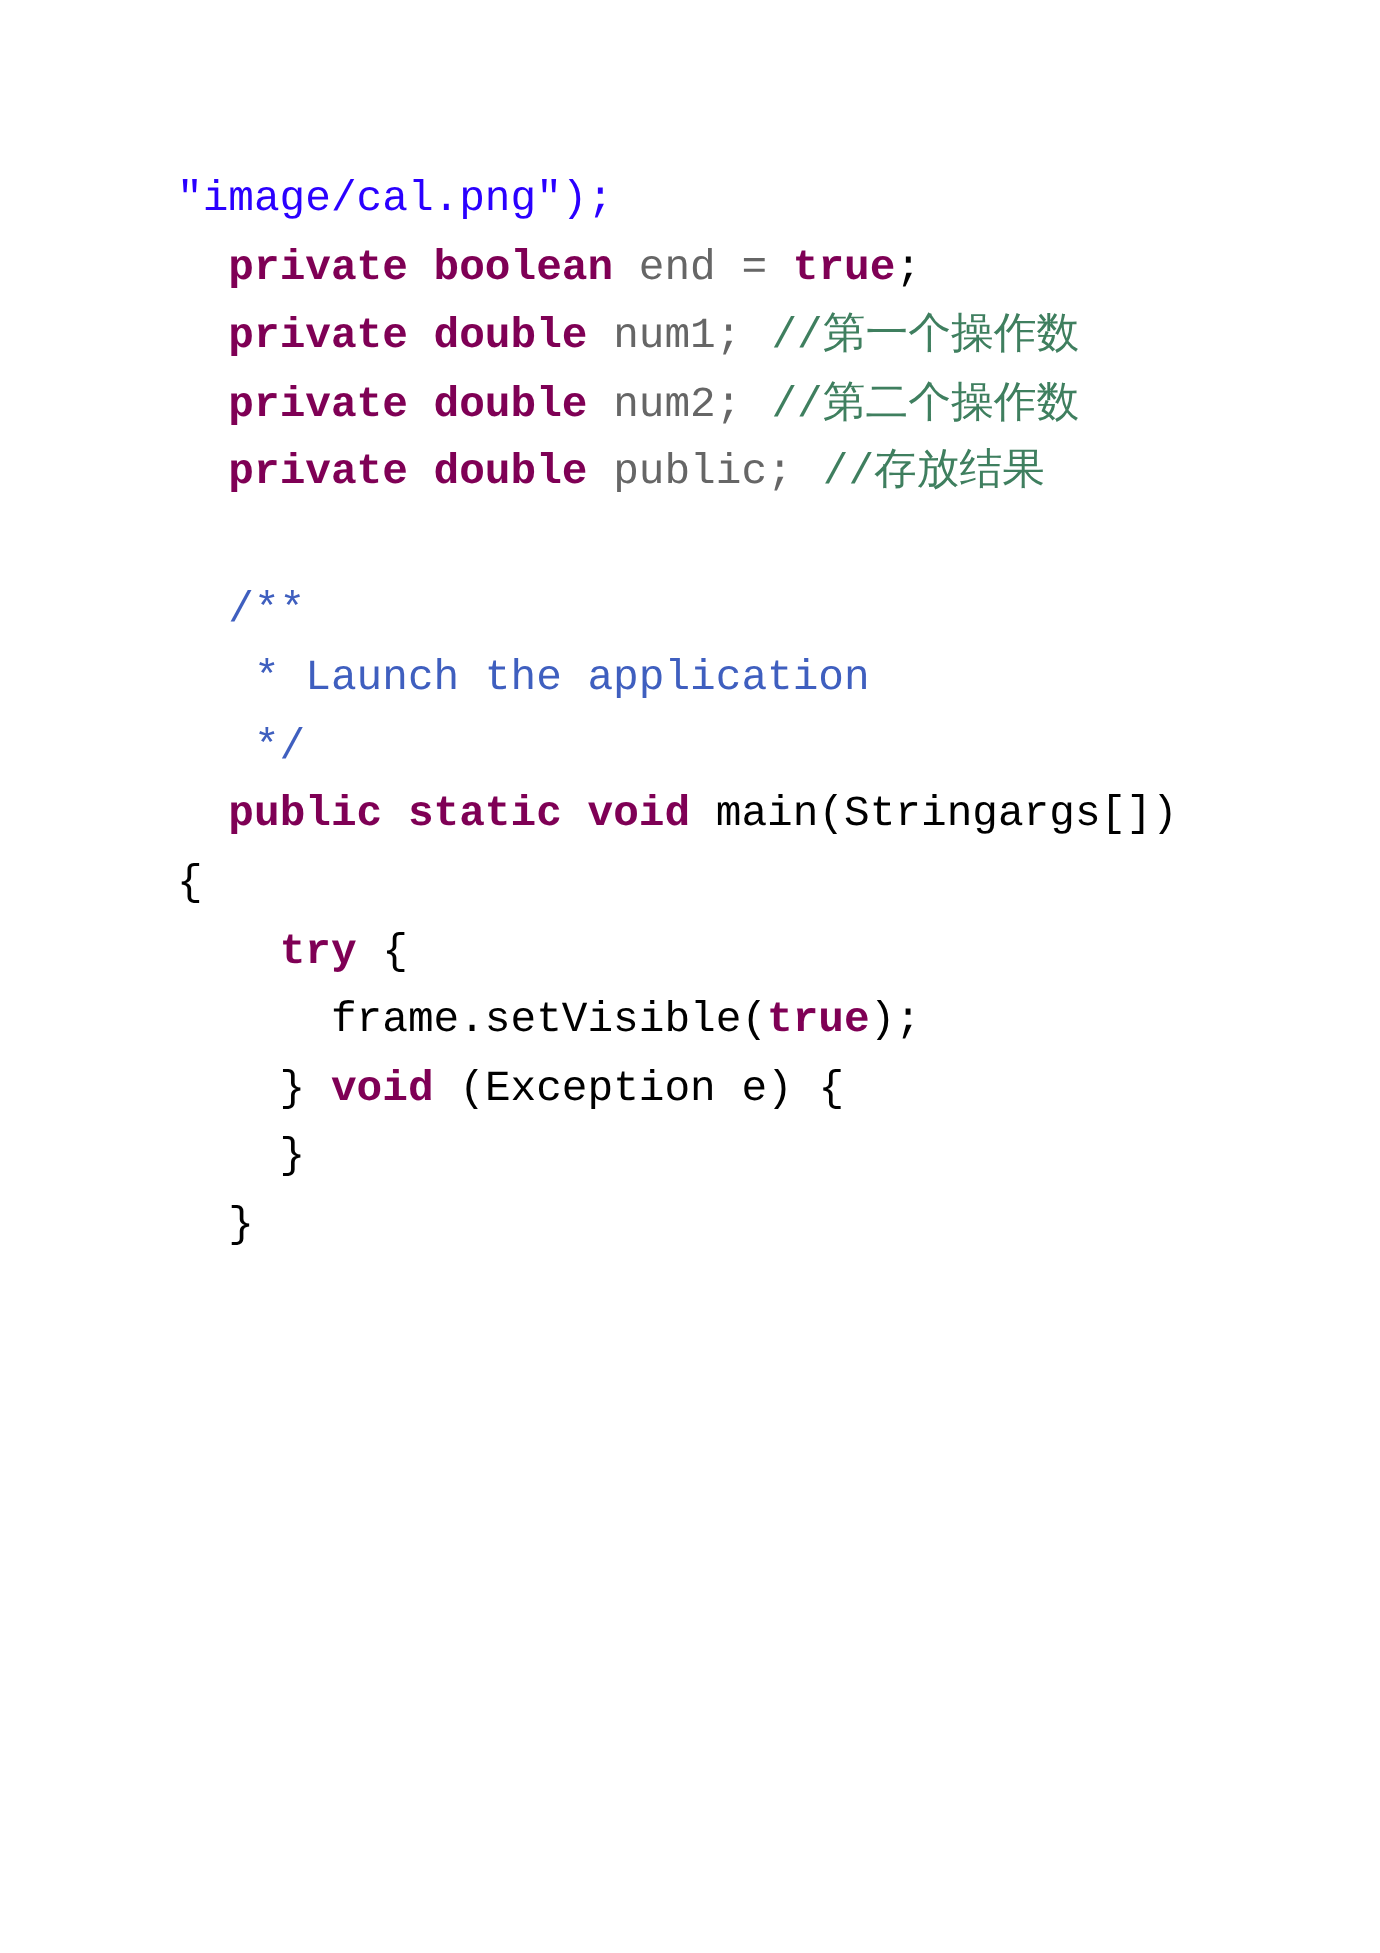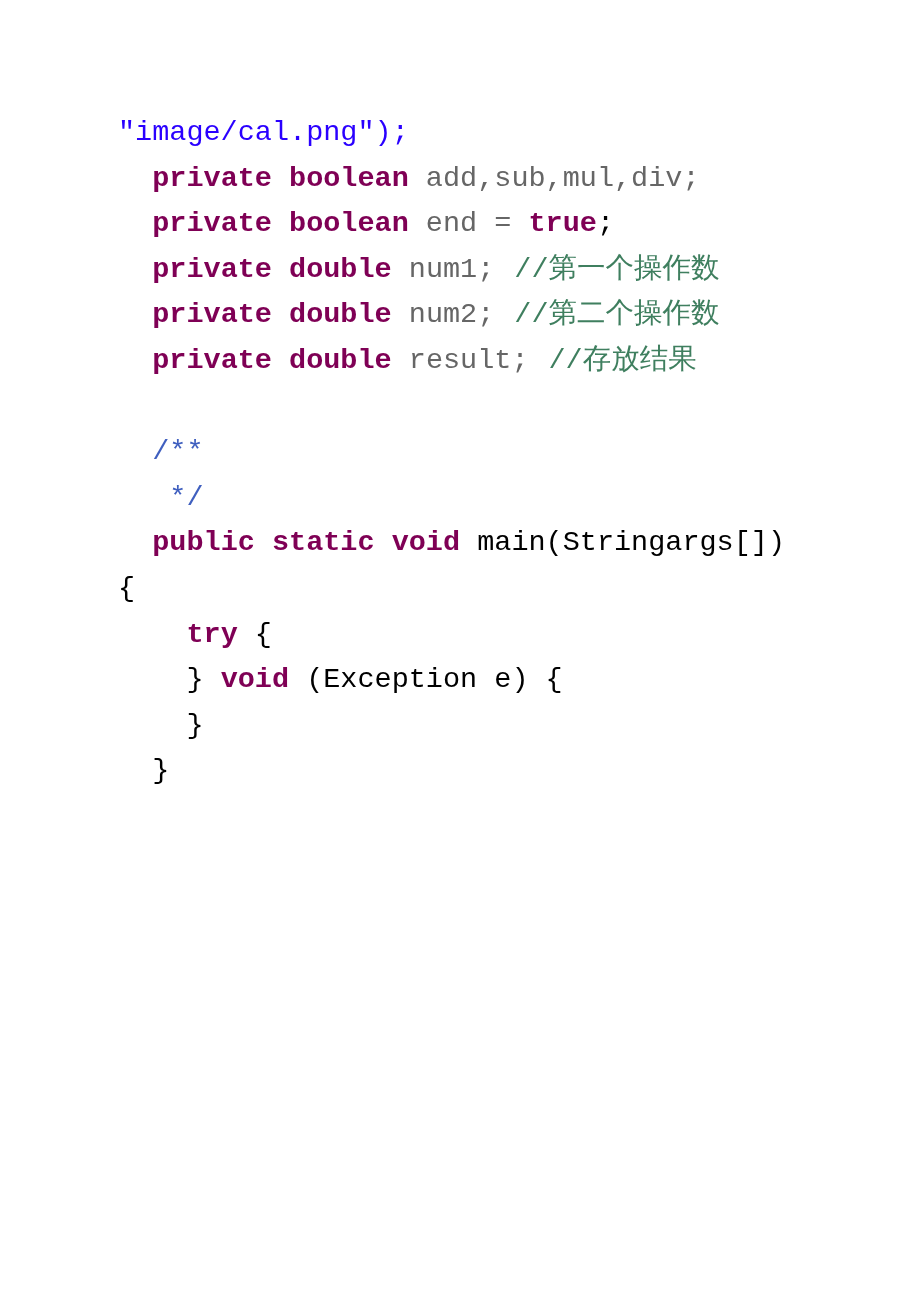--- a/index.html
+++ b/index.html
@@ -58,43 +58,44 @@
     white-space: pre;
   }
 </style>
 </head>
 <body>
 
 <div class="page">
 
   <div class="code-line"><span class="string">"image/cal.png");</span></div>
 
-  <div class="code-line">  <span class="keyword">private boolean</span><span class="identifier"> add,sub,mul,div;</span></div>
 
   <div class="code-line">  <span class="keyword">private boolean</span><span class="identifier"> end = </span><span class="keyword">true</span><span class="plain">;</span></div>
 
   <div class="code-line">  <span class="keyword">private double</span><span class="identifier"> num1;</span><span class="comment">//第一个操作数</span></div>
 
   <div class="code-line">  <span class="keyword">private double</span><span class="identifier"> num2;</span><span class="comment">//第二个操作数</span></div>
 
-  <div class="code-line">  <span class="keyword">private double</span><span class="identifier"> result;</span><span class="comment">//存放结果</span></div>
+  <div class="code-line">  <span class="keyword">private double</span><span class="identifier"> public;</span><span class="comment">//存放结果</span></div>
 
   <div class="code-line">&nbsp;</div>
 
   <div class="code-line"><span class="javadoc">  /**</span></div>
+  <div class="code-line"><span class="javadoc">   * Launch the application</span></div>
   <div class="code-line"><span class="javadoc">   */</span></div>
 
   <div class="code-line justify"><span>  <span class="keyword">public static void</span><span class="plain"> main(String</span></span><span class="plain">args[]) </span></div>
 
   <div class="code-line"><span class="plain">{</span></div>
 
   <div class="code-line"><span class="plain">    </span><span class="keyword">try</span><span class="plain"> {</span></div>
 
 
 
+  <div class="code-line"><span class="plain">      frame.setVisible(</span><span class="keyword">true</span><span class="plain">);</span></div>
 
   <div class="code-line"><span class="plain">    } </span><span class="keyword">void</span><span class="plain"> (Exception e) {</span></div>
 
 
   <div class="code-line"><span class="plain">    }</span></div>
   <div class="code-line"><span class="plain">  }</span></div>
 
 </div>
 
 </body></html>

